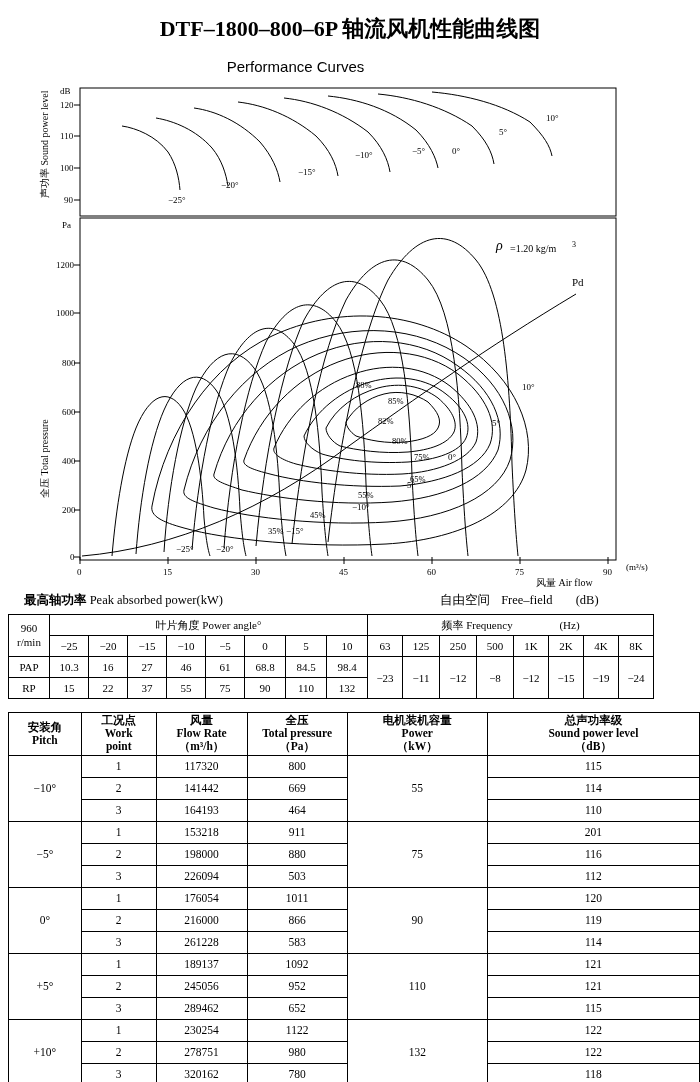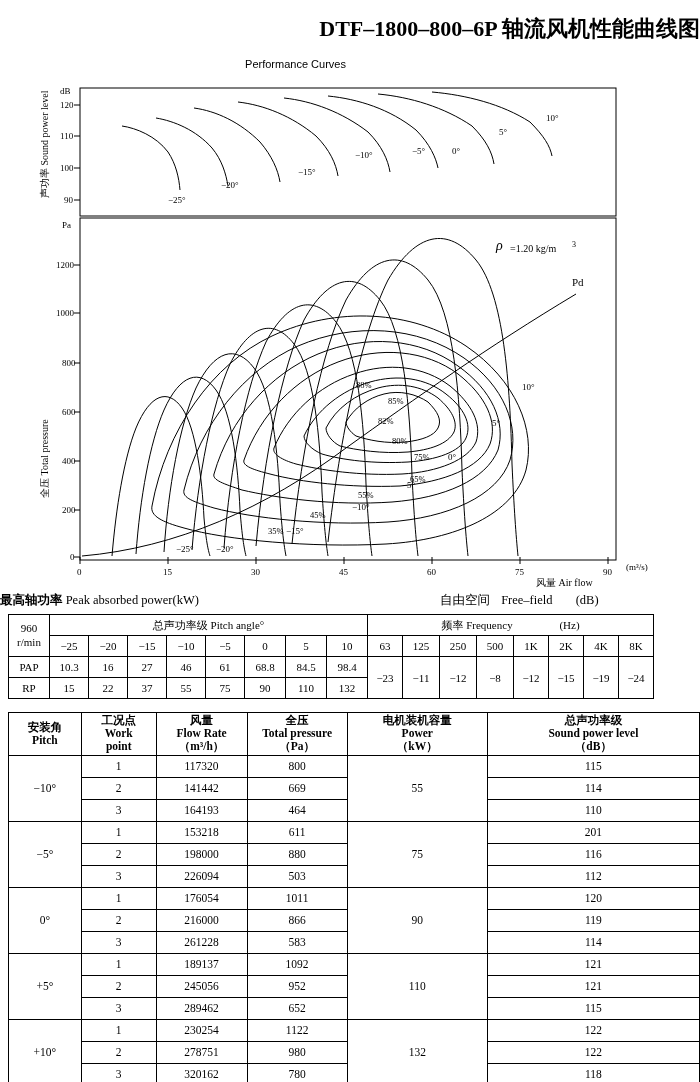--- a/index.html
+++ b/index.html
@@ -3,27 +3,27 @@
 <meta charset="utf-8">
 <style>
   html,body{margin:0;padding:0;}
   body{
     width:700px;height:1082px;background:#fff;
     font-family:"Liberation Serif", serif;
     color:#000;position:relative;overflow:hidden;
   }
   .page{position:relative;width:700px;height:1082px;}
   .title{
-    position:absolute;left:0;top:14px;width:700px;text-align:right;
+    position:absolute;left:0;top:14px;width:700px;text-align:center;
     font-size:22px;font-weight:bold;letter-spacing:0px;
     font-family:"Liberation Serif", serif;
   }
   .subtitle{
     position:absolute;left:0;top:58px;width:591px;text-align:center;
-    font-size:11px;font-family:"Liberation Sans", sans-serif;
+    font-size:15px;font-family:"Liberation Sans", sans-serif;
   }
   .chart-area{position:absolute;left:16px;top:78px;width:700px;height:510px;}
   .chart-svg{display:block;}
   
   table{border-collapse:collapse;}
   .tblwrap{position:absolute;border-radius:16px;}
   .t1{left:8px;top:614px;}
   .t1 td,.t1 th{
     border:1px solid #000;font-size:11px;text-align:center;
     font-family:"Liberation Serif", serif;padding:1px 2px;height:18px;
@@ -188,39 +188,39 @@
           <text x="336" y="432">−10°</text>
           <text x="386" y="410">−5°</text>
           <text x="432" y="382">0°</text>
           <text x="476" y="348">5°</text>
           <text x="506" y="312">10°</text>
         </g>
       </g>
     </svg>
   </div>
 
-  <div class="lbl-left" style="left:0;top:592px;">
+  <div class="lbl-left" style="left:24px;top:592px;">
     <span style="font-weight:bold;">最高轴功率</span>
     <span>Peak absorbed power(kW)</span>
   </div>
   <div class="lbl-left" style="left:440px;top:592px;">
     <span>自由空间</span>
     <span style="margin-left:8px">Free–field</span>
     <span style="margin-left:20px">(dB)</span>
   </div>
 
   <div class="tblwrap t1">
     <table>
       <tbody>
           <tr>
         <td rowspan="2" style="width:36px;line-height:1.2;">
           <div>960</div>
           <div>r/min</div>
         </td>
-        <td colspan="8">总声功率级 Pitch angle°</td>
+        <td colspan="8">叶片角度 Power angle°</td>
         <td colspan="8">
           <span>频率 Frequency</span>
           <span style="margin-left:44px">(Hz)</span>
         </td>
       </tr>
       <tr>
         <td style="width:34px">−25</td>
         <td style="width:34px">−20</td>
         <td style="width:34px">−15</td>
         <td style="width:34px">−10</td>
@@ -324,21 +324,21 @@
         <td class="cell">3</td>
         <td class="cell">164193</td>
         <td class="cell">464</td>
         <td class="cell">110</td>
       </tr>
 
       <tr>
         <td class="cell" rowspan="3">−5°</td>
         <td class="cell">1</td>
         <td class="cell">153218</td>
-        <td class="cell">611</td>
+        <td class="cell">911</td>
         <td class="cell" rowspan="3">75</td>
         <td class="cell">201</td>
       </tr>
       <tr>
         <td class="cell">2</td>
         <td class="cell">198000</td>
         <td class="cell">880</td>
         <td class="cell">116</td>
       </tr>
       <tr>

